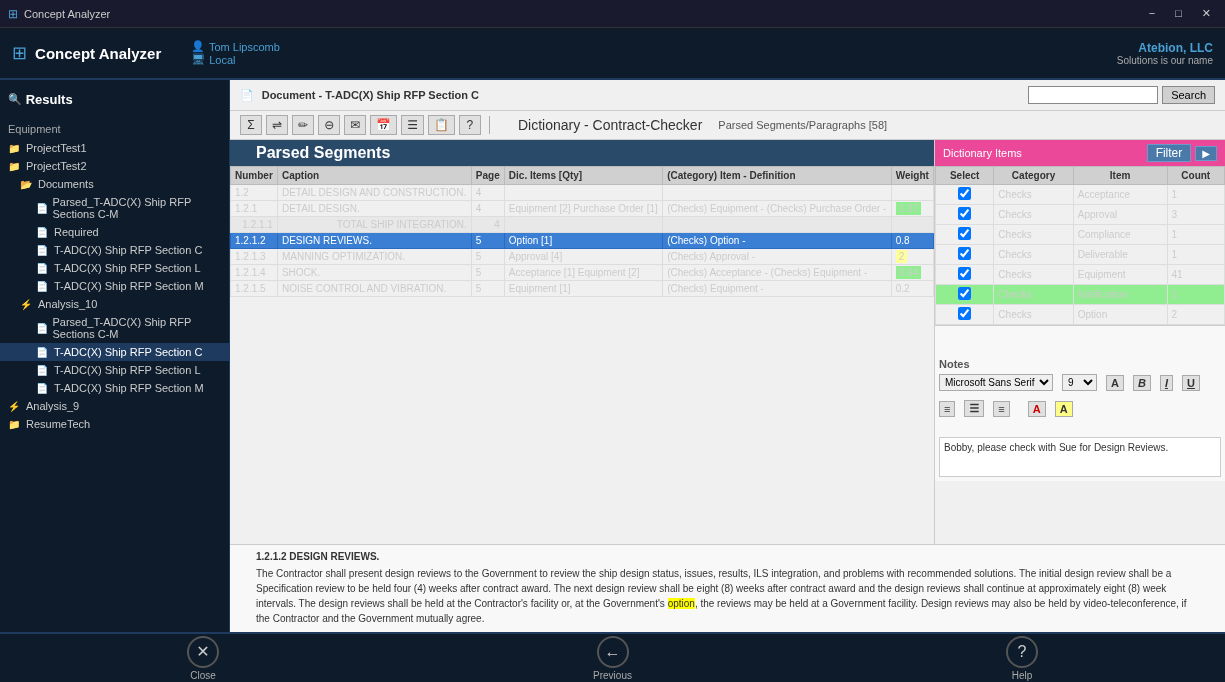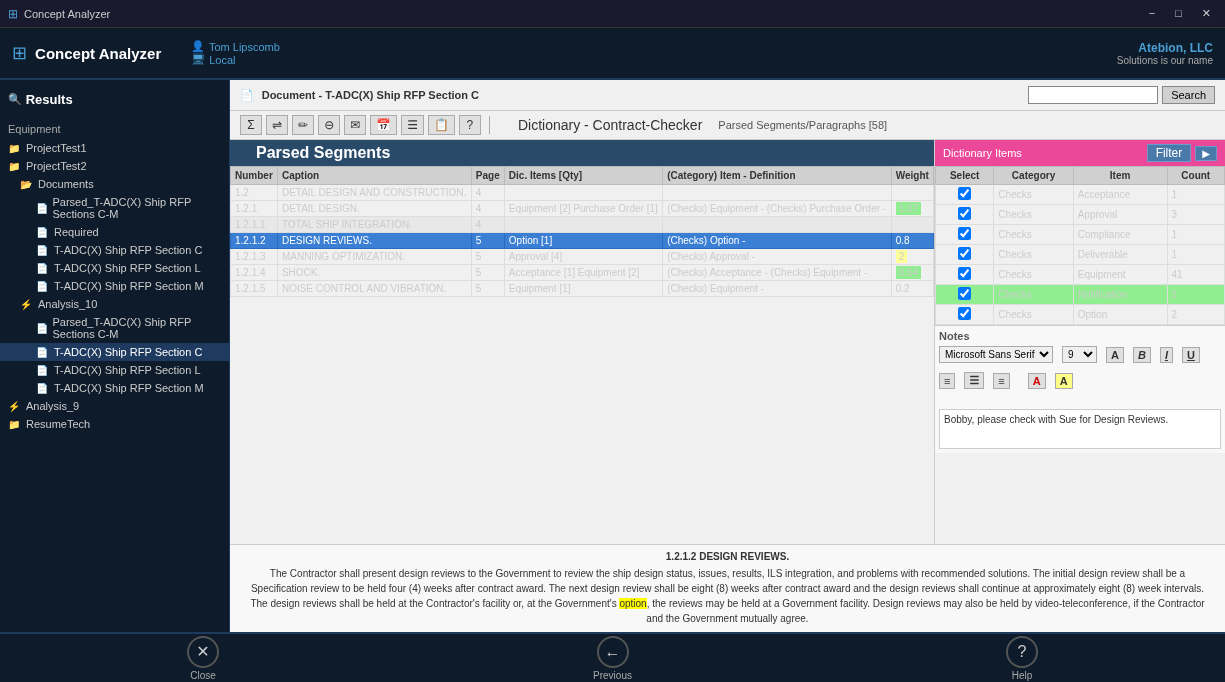--- a/index.html
+++ b/index.html
@@ -65,36 +65,36 @@
     #panels { display: flex; flex: 1; overflow: hidden; }
 
     
     #parsed-panel { flex: 1; display: flex; flex-direction: column; overflow: hidden; border-right: 1px solid #ccc; }
     .panel-header { background: #2a4a6a; color: #fff; padding: 4px 26px; font-size: 16px; font-weight: bold; }
     .panel-table { width: 100%; border-collapse: collapse; font-size: 10px; }
     .panel-table th { background: #d0d0d0; color: #333; padding: 3px 4px; border: 1px solid #bbb; text-align: left; font-weight: bold; white-space: nowrap; }
     .panel-table td { padding: 2px 4px; border: 1px solid #ddd; vertical-align: top; }
     .panel-table tr.selected { background: #3a7fd4; color: #fff; }
     .panel-table tr.selected td { border-color: #2a6abf; }
-    .panel-table tr.grey-row td { background: #e8e8e8; }
+    .panel-table tr.grey-row td { background: #e8e8e8; text-align: right; }
     .weight-green { background: #90ee90; padding: 1px 3px; }
     .weight-yellow { background: #ffff99; padding: 1px 3px; }
     .table-scroll { overflow-y: auto; flex: 1; }
 
     
     #right-panel { width: 290px; display: flex; flex-direction: column; background: #f0f0f0; }
     #dict-items-header { display: flex; align-items: center; justify-content: space-between; background: #ec4899; color: #fff; padding: 4px 8px; }
     #dict-items-header .filter-btn { background: #4a7aaa; border: 1px solid #6a9acc; padding: 1px 6px; cursor: pointer; font-size: 10px; color: #fff; }
     .dict-table { width: 100%; border-collapse: collapse; font-size: 10px; }
     .dict-table th { background: #d0d0d0; color: #333; padding: 3px 4px; border: 1px solid #bbb; font-weight: bold; }
     .dict-table td { padding: 2px 4px; border: 1px solid #ddd; }
     .checkbox-cell { text-align: center; }
     .highlight-green { background: #90ee90; }
     .notes-area { border-top: 1px solid #ccc; padding: 4px; background: #f8f8f8; }
-    .notes-label { color: #555; font-size: 11px; font-weight: bold; margin-bottom: 4px; }
+    .notes-label { color: #555; font-size: 11px; font-weight: bold; margin-bottom: 4px; margin-top: 28px; }
     .notes-toolbar { display: flex; align-items: center; gap: 9px; margin-bottom: 20px; flex-wrap: wrap; }
     .notes-btn { background: #e0e0e0; border: 1px solid #aaa; padding: 1px 4px; cursor: pointer; font-size: 11px; font-weight: bold; color: #333; }
     .notes-content { font-size: 10px; color: #333; background: #fff; border: 1px solid #ccc; padding: 4px; min-height: 40px; }
 
     
     #selected-segment { background: #f8f8f8; border-top: 1px solid #ccc; padding: 6px 10px; }
     #selected-segment .seg-title { font-weight: bold; color: #333; font-size: 10px; margin-bottom: 3px; }
     #selected-segment .seg-text { font-size: 10px; color: #333; line-height: 1.5; }
     #selected-segment .seg-text .highlight { background: #ffff00; }
 
@@ -401,21 +401,21 @@
               <br>
               <button class="notes-btn" style="color:#cc0000;">A</button>
               <button class="notes-btn" style="background:#ffff88;">A</button>
             </div>
             <div class="notes-content">Bobby, please check with Sue for Design Reviews.</div>
           </div>
         </div>
       </div>
 
       <div id="selected-segment" style="background:#f8f8f8; border-top:1px solid #ccc; padding:0; max-height:160px; overflow:hidden;">
-        <div style="padding: 6px 20px; text-align: center;">
+        <div style="padding: 6px 26px;">
           <div class="seg-title" style="font-weight:bold; color:#333; font-size:10px; margin-bottom:4px;">1.2.1.2 DESIGN REVIEWS.</div>
           <div class="seg-text" style="font-size:10px; color:#333; line-height:1.5;" id="seg-text-content">The Contractor shall present design reviews to the Government to review the ship design status, issues, results, ILS integration, and problems with recommended solutions. The initial design review shall be a Specification review to be held four (4) weeks after contract award. The next design review shall be eight (8) weeks after contract award and the design reviews shall continue at approximately eight (8) week intervals. The design reviews shall be held at the Contractor's facility or, at the Government's <span class="highlight">option</span>, the reviews may be held at a Government facility. Design reviews may also be held by video-teleconference, if the Contractor and the Government mutually agree.</div>
         </div>
       </div>
 
     </div>
   </div>
 </div>
 
 <div id="footer">

